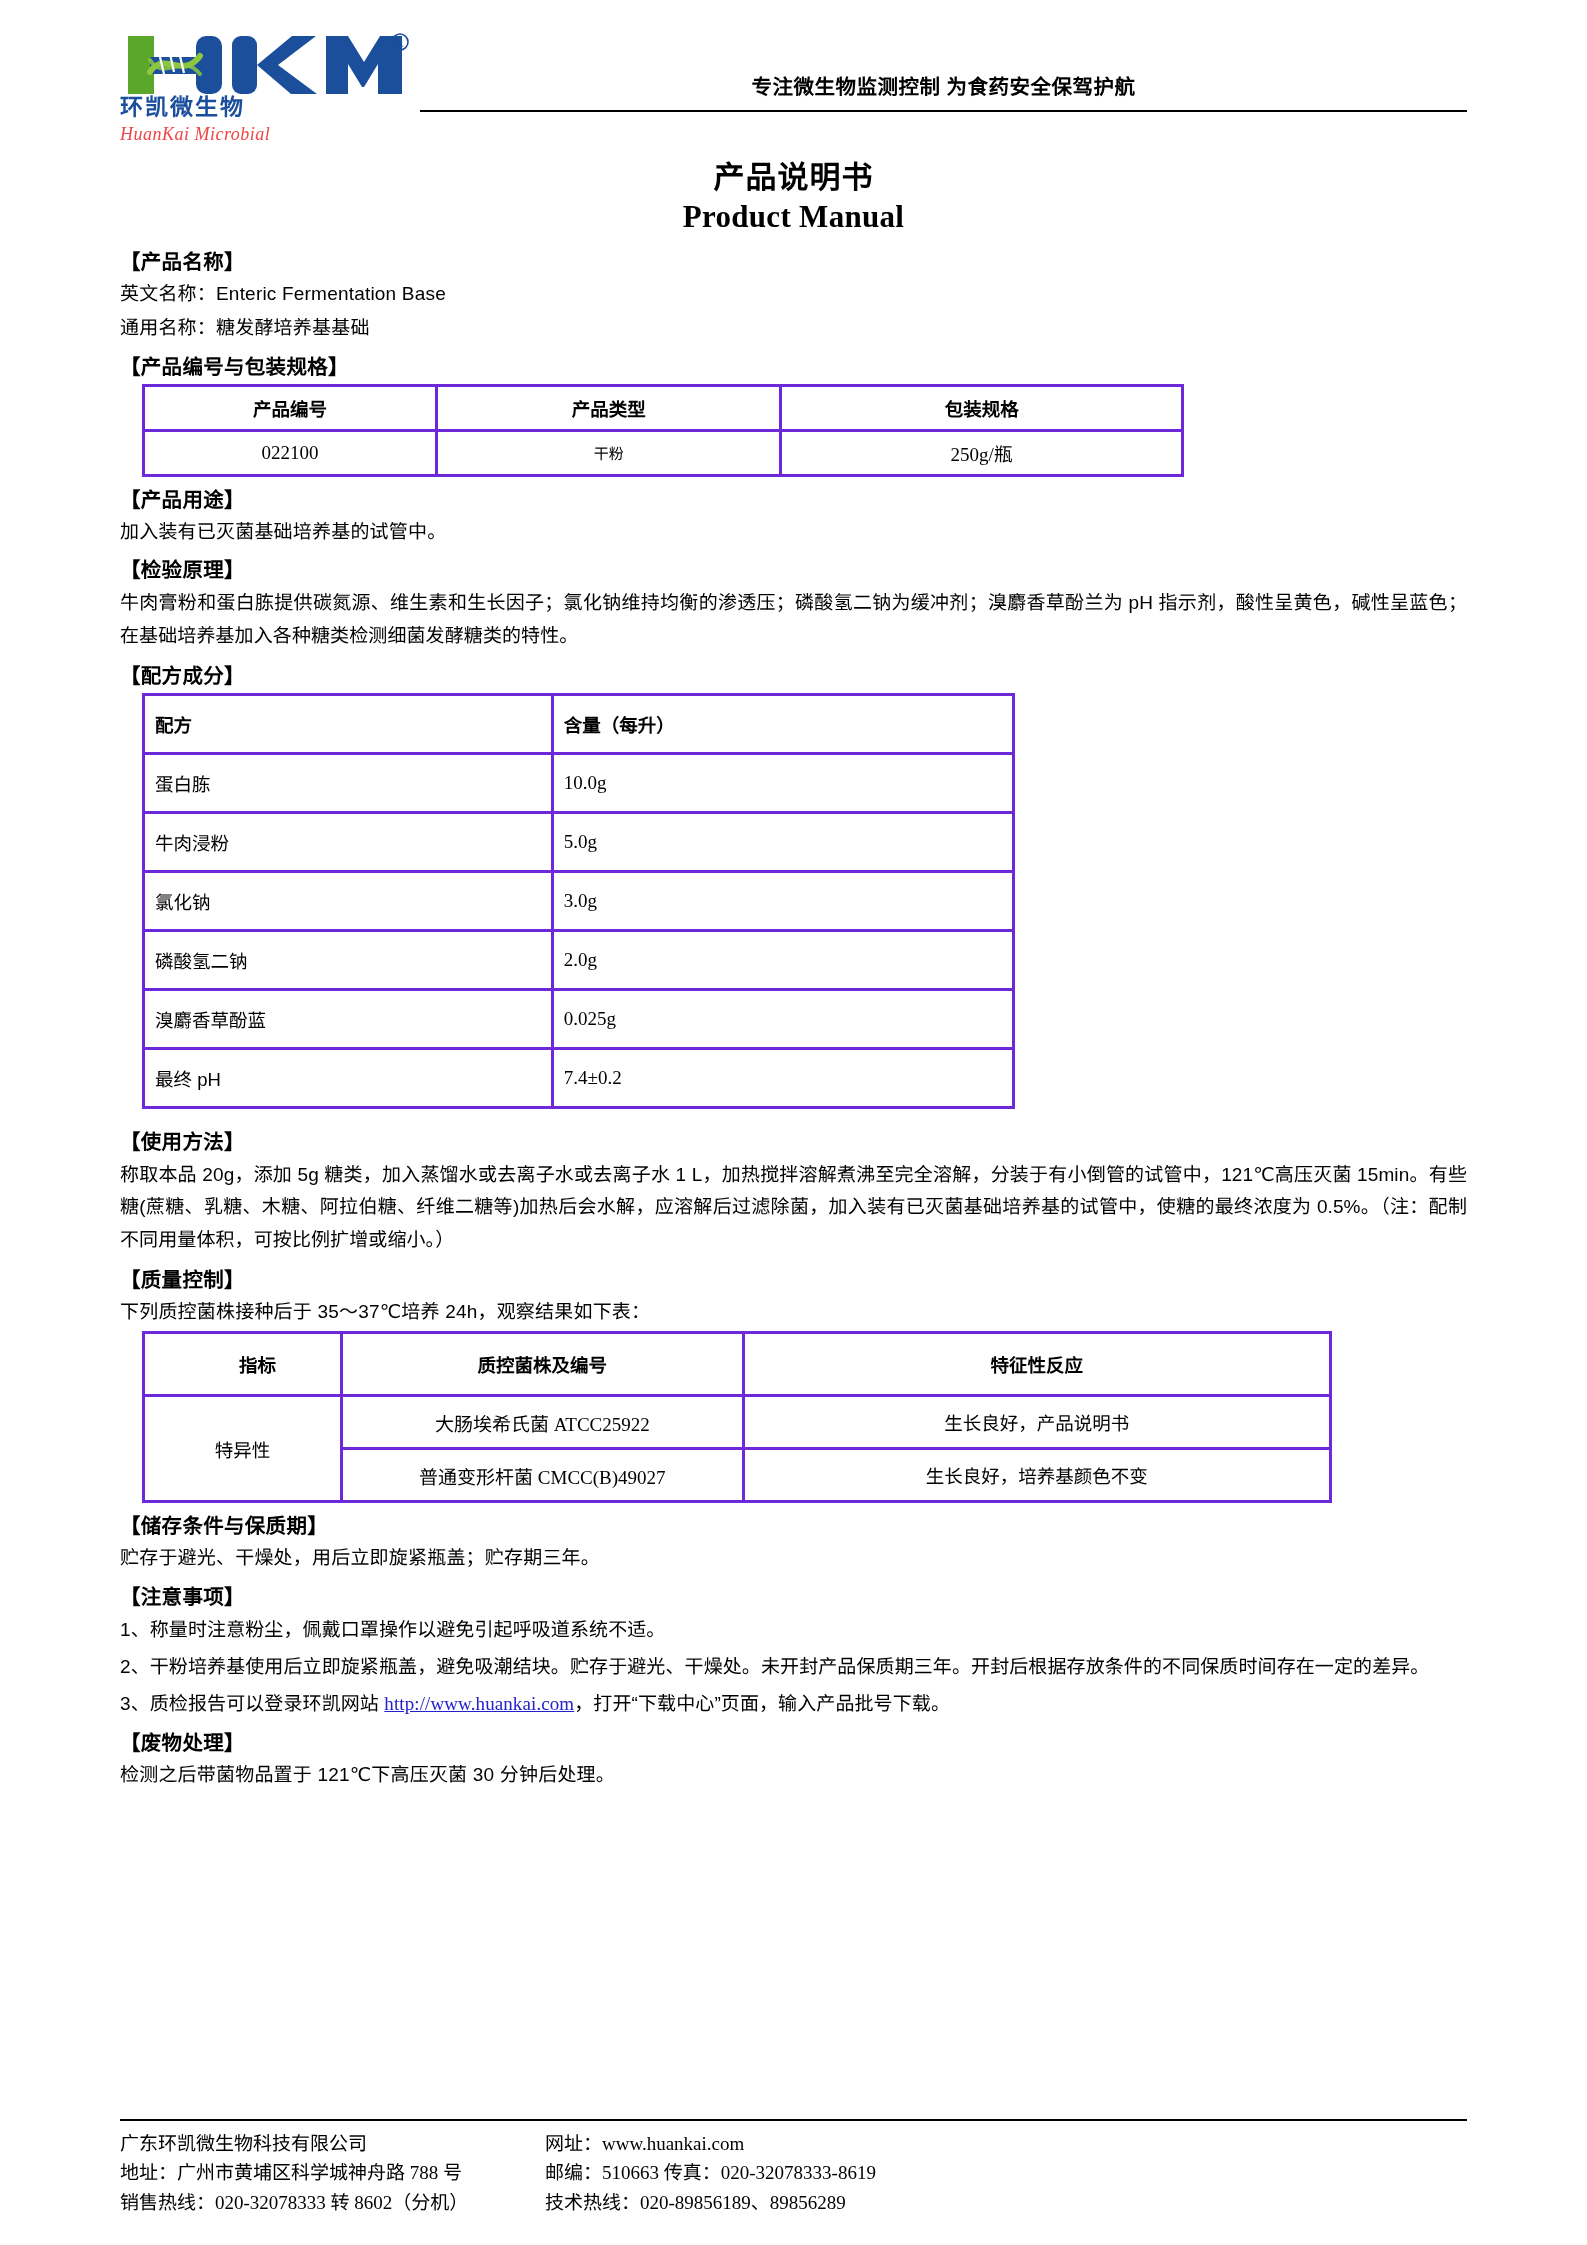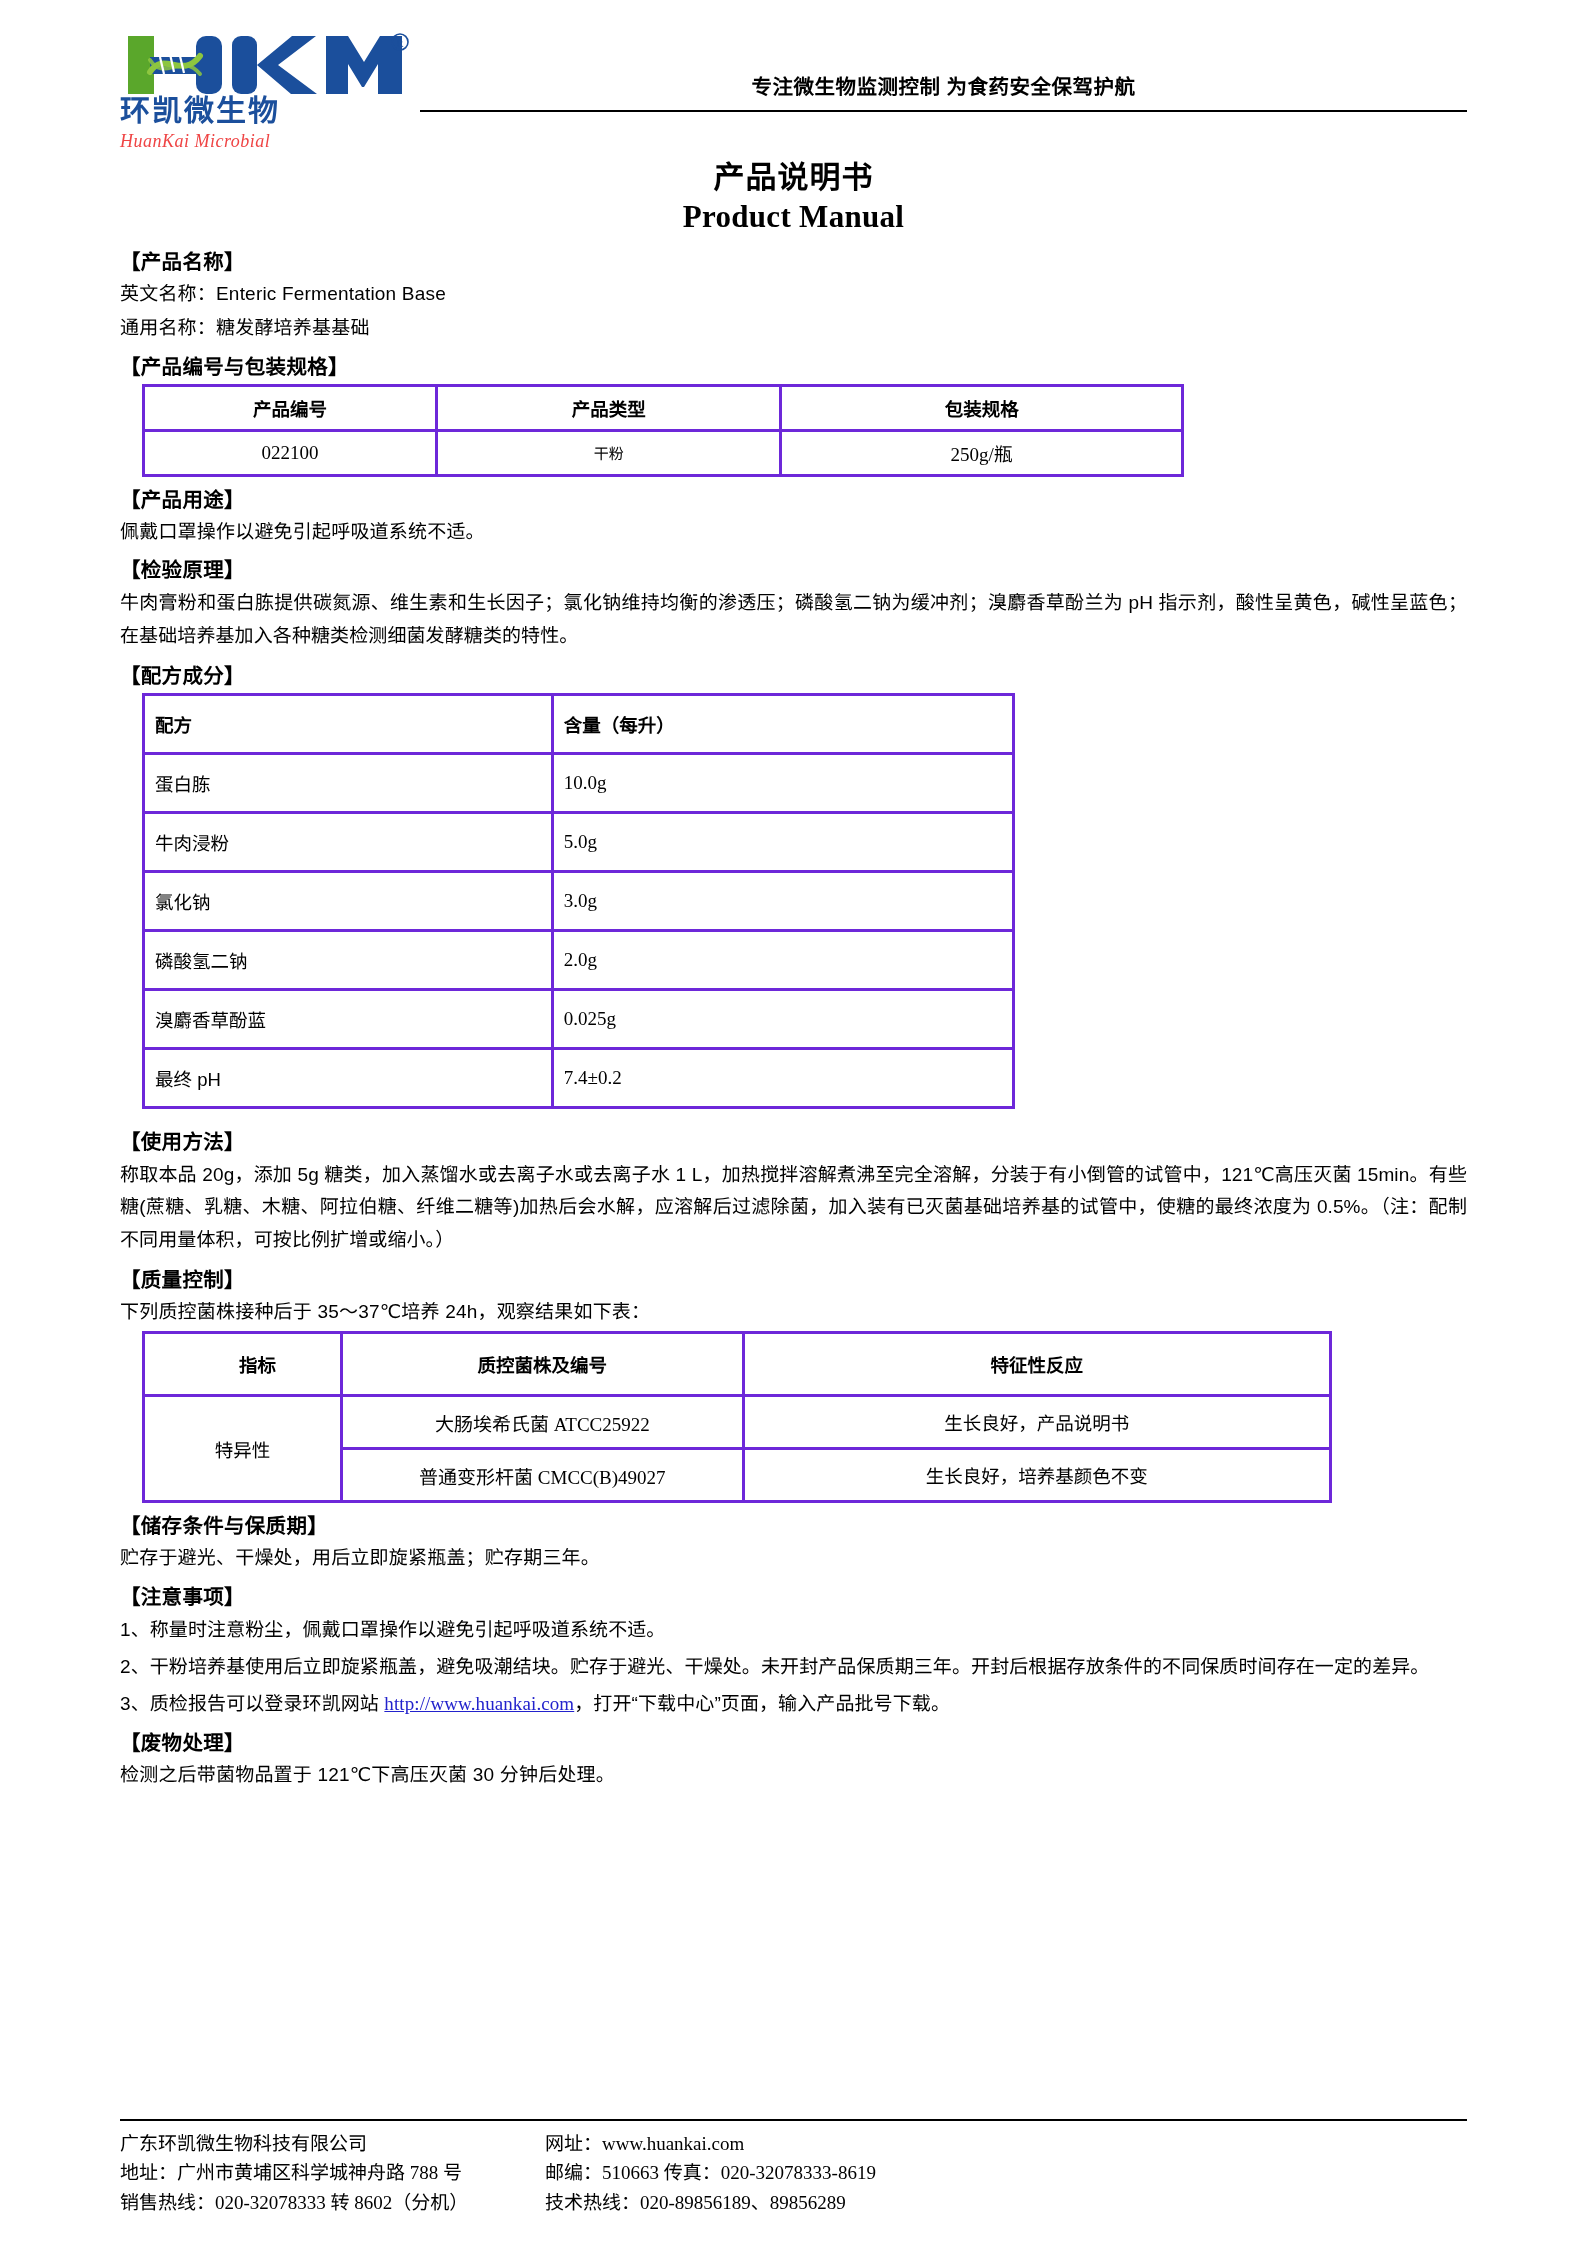--- a/index.html
+++ b/index.html
@@ -37,21 +37,21 @@
   }
   .logo-mark {
     position: relative;
     width: 290px;
     height: 70px;
   }
   .logo-svg { display:block; }
   .logo-cn {
     font-family: "Liberation Sans", "DejaVu Sans", sans-serif;
     font-weight: bold;
-    font-size: 30px;
+    font-size: 23px;
     letter-spacing: 2px;
     color: #1b4f9c;
     line-height: 1;
     margin-top: -4px;
   }
   .logo-en {
     font-family: "Liberation Serif", "DejaVu Serif", serif;
     font-style: italic;
     font-size: 18px;
     color: #ef4444;
@@ -276,21 +276,21 @@
     <tbody>
       <tr>
         <td>022100</td>
         <td class="cn">干粉</td>
         <td>250g/瓶</td>
       </tr>
     </tbody>
   </table>
 
   <div class="sec-head">【产品用途】</div>
-  <div class="body-line">佩戴口罩操作以避免引起呼吸道系统不适。</div>
+  <div class="body-line">加入装有已灭菌基础培养基的试管中。</div>
 
   <div class="sec-head">【检验原理】</div>
   <div class="para">牛肉膏粉和蛋白胨提供碳氮源、维生素和生长因子；氯化钠维持均衡的渗透压；磷酸氢二钠为缓冲剂；溴麝香草酚兰为 pH 指示剂，酸性呈黄色，碱性呈蓝色；在基础培养基加入各种糖类检测细菌发酵糖类的特性。</div>
 
   <div class="sec-head">【配方成分】</div>
   <table class="tbl-formula">
     <thead>
       <tr>
         <th class="f1" style="text-align:left">配方</th>
         <th class="f2" style="text-align:left">含量（每升）</th>

